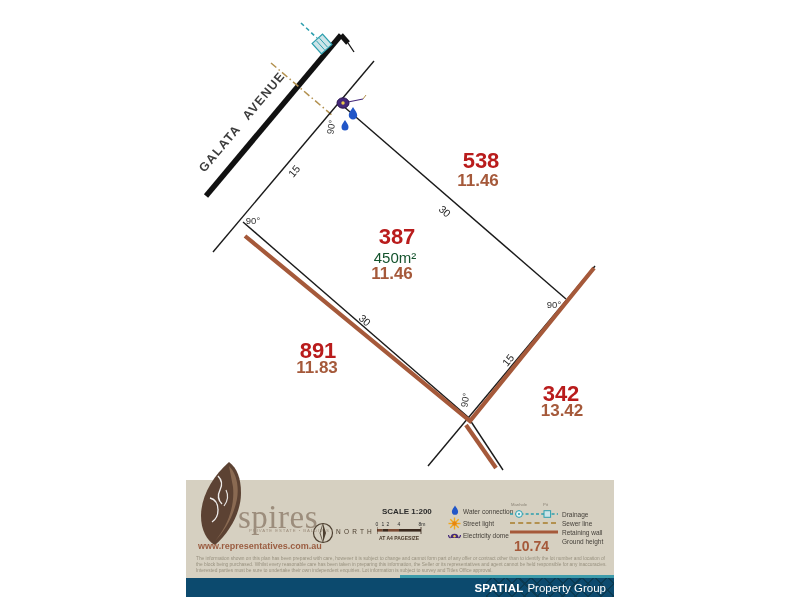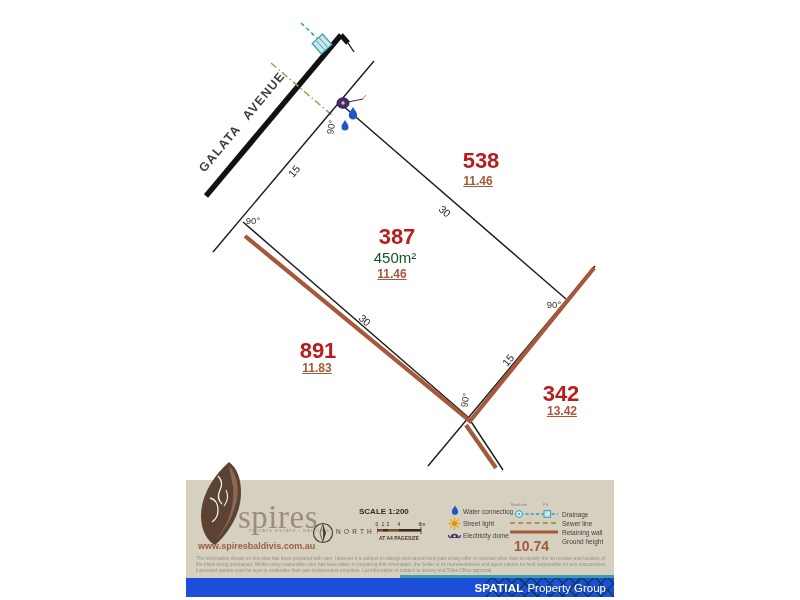--- a/index.html
+++ b/index.html
@@ -4,31 +4,31 @@
 <style>
   html,body{margin:0;padding:0;}
   body{
     width:800px;height:600px;position:relative;overflow:hidden;
     background:#ffffff;font-family:"Liberation Sans",sans-serif;
   }
   .abs{position:absolute;}
   .lbl{position:absolute;white-space:nowrap;}
   .c{transform:translate(-50%,-50%);}
   .lotnum{font-size:22px;font-weight:800;color:#b91c1c;letter-spacing:0px;}
-  .gh{font-size:12px;font-weight:700;color:#a5593a;text-decoration:underline;}
+  .gh{font-size:17px;font-weight:700;color:#a5593a;}
   .dim{font-size:10.5px;color:#222;}
   .ang{font-size:9.5px;color:#333;}
   .street{font-size:12.5px;font-weight:800;color:#3d3d3d;letter-spacing:1.2px;word-spacing:7px;}
   .legend-label{font-size:6.5px;color:#45403a;}
   .tick{font-size:5px;color:#2b2b2b;}
   .tiny{font-size:4.2px;color:#8a8275;}
   .disc{font-size:4.8px;color:#98917f;line-height:6.1px;}
   #footer-band{left:186px;top:480px;width:428px;height:98px;background:#d6d0c1;}
   #teal-strip{left:400px;top:575px;width:214px;height:3px;background:#3e9cab;}
-  #brand-bar{left:186px;top:578px;width:428px;height:19px;background:#1d4ed8;}
+  #brand-bar{left:186px;top:578px;width:428px;height:19px;background:#0c4a6e;}
   #brand-pattern{left:300px;top:0;width:128px;height:19px;position:absolute;
     background-image:
       repeating-linear-gradient(45deg, rgba(10,56,78,0.85) 0 1.5px, transparent 1.5px 9px),
       repeating-linear-gradient(-45deg, rgba(10,56,78,0.85) 0 1.5px, transparent 1.5px 9px);
   }
   #brand-text{position:absolute;right:8px;top:4px;color:#fff;font-size:11.5px;text-align:right;}
   #brand-text .b{font-weight:800;letter-spacing:0.2px;}
   #brand-text .r{font-weight:400;margin-left:4px;}
   #spires-name{font-family:"Liberation Serif",serif;font-size:33px;color:#9c8d7c;letter-spacing:0.5px;}
   #spires-tagline{font-size:4.3px;color:#9c8d7c;letter-spacing:0.9px;}
@@ -106,30 +106,30 @@
 <svg class="abs" style="left:198px;top:462px;" width="46" height="84" viewBox="0 0 46 84">
   <path d="M31,0 C15,14 3,34 3,54 C3,68 9,79 17,83 C31,71 43,51 43,31 C43,16 39,6 31,0 Z" fill="#5c4233"></path>
   <path d="M31,4 C39,12 41,25 39,37 C36,53 27,69 17,79 C29,65 37,45 35,25 Z" fill="#8a6a52"></path>
   <path d="M20,14 q6,6 2,14 q-4,8 2,14" fill="none" stroke="#ffffff" stroke-width="1.4" opacity="0.9"></path>
   <path d="M12,36 q8,2 8,12 q0,8 -6,12" fill="none" stroke="#ffffff" stroke-width="1.3" opacity="0.9"></path>
   <path d="M28,28 q4,8 -2,16" fill="none" stroke="#ffffff" stroke-width="1.2" opacity="0.85"></path>
 </svg>
 
 <div class="lbl" id="spires-name" style="left:238px;top:499px;">spires</div>
 <div class="lbl" id="spires-tagline" style="left:249px;top:528px;">PRIVATE ESTATE • BALDIVIS</div>
-<div class="lbl" id="spires-url" style="left:198px;top:541px;">www.spiresbaldivis.com.au</div>
+<div class="lbl" id="spires-url" style="left:198px;top:541px;">www.representatives.com.au</div>
 
 <svg class="abs" style="left:311px;top:521px;" width="24" height="24" viewBox="0 0 24 24">
   <circle cx="12" cy="12" r="9.5" fill="none" stroke="#4e4031" stroke-width="1.2"></circle>
   <path d="M12,2.5 L15,12 L12,21.5 Z" fill="#4e4031"></path>
   <path d="M12,2.5 L9,12 L12,21.5" fill="none" stroke="#4e4031" stroke-width="0.8"></path>
 </svg>
 <div class="lbl" id="north-label" style="left:336px;top:528px;">NORTH</div>
 
-<div class="lbl" id="scale-title" style="left:359px;top:507px;">SCALE 1:200</div>
+<div class="lbl" id="scale-title" style="left:382px;top:507px;">SCALE 1:200</div>
 <div class="lbl tick c" style="left:377px;top:524px;">0</div>
 <div class="lbl tick c" style="left:383px;top:524px;">1</div>
 <div class="lbl tick c" style="left:388px;top:524px;">2</div>
 <div class="lbl tick c" style="left:399px;top:524px;">4</div>
 <div class="lbl tick c" style="left:422px;top:524px;">8m</div>
 <svg class="abs" style="left:377px;top:527px;" width="48" height="7" viewBox="0 0 48 7">
   <rect x="0" y="2" width="5.5" height="2.6" fill="#7a4a33"></rect>
   <rect x="5.5" y="2" width="5.5" height="2.6" fill="#3b2a1e"></rect>
   <rect x="11" y="2" width="11" height="2.6" fill="#7a4a33"></rect>
   <rect x="22" y="2" width="22" height="2.6" fill="#3b2a1e"></rect>

